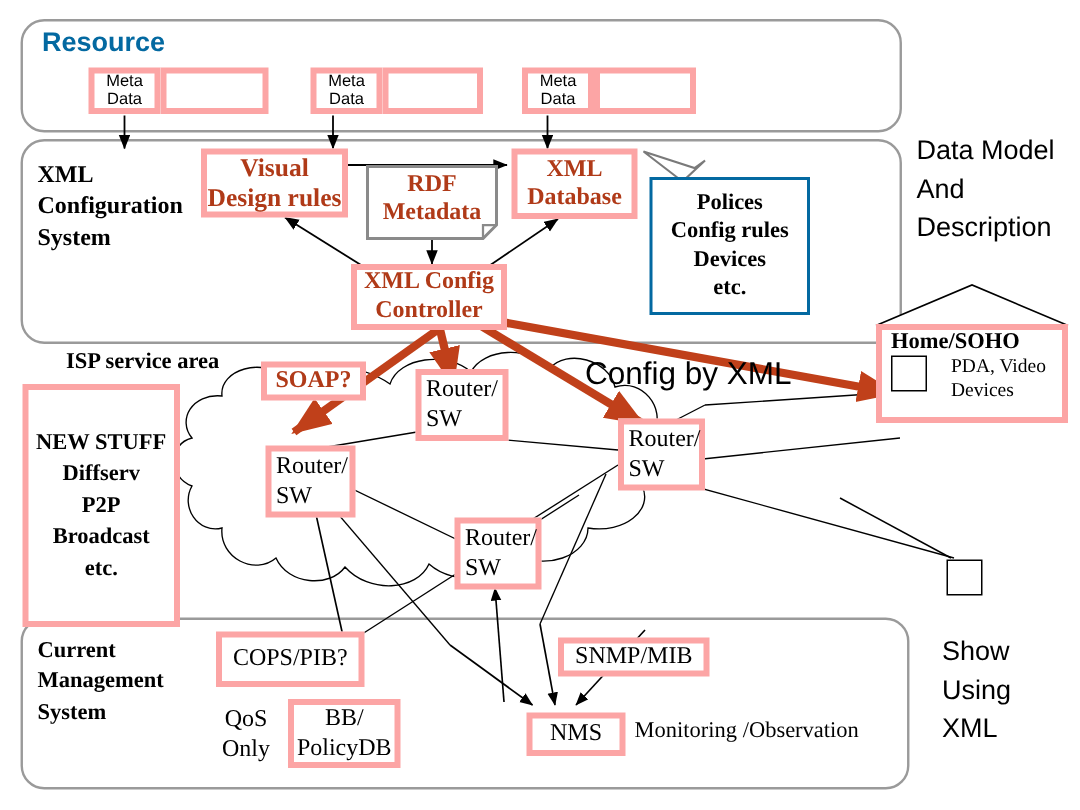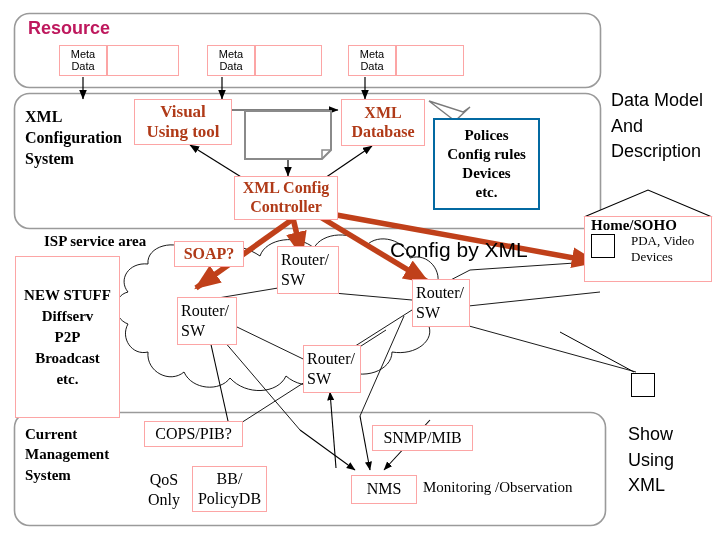--- a/index.html
+++ b/index.html
@@ -7,27 +7,27 @@
     font-family:"Liberation Serif", serif;
     width:720px;height:540px;overflow:hidden;position:relative;
   }
   #stage{position:relative;width:720px;height:540px;}
   svg#art{position:absolute;left:0;top:0;width:720px;height:540px;}
 
   .lbl{position:absolute;}
 
   
   .serif-b{font-family:"Liberation Serif",serif;font-weight:bold;color:#000;}
-  .sans-b{font-family:"Liberation Sans",sans-serif;font-weight:bold;color:#be185d;}
+  .sans-b{font-family:"Liberation Sans",sans-serif;font-weight:bold;color:#0369a1;}
   .sans-r{font-family:"Liberation Sans",sans-serif;color:#000;}
   .serif-r{font-family:"Liberation Serif",serif;color:#000;}
   .rust{color:#b03a18;}
 
   .box{
-    position:absolute;box-sizing:border-box;border:1px solid #fca5a5;
+    position:absolute;box-sizing:border-box;border:4px solid #fca5a5;
     background:#fff;display:flex;align-items:center;justify-content:center;
     text-align:center;line-height:1.02;
   }
   .nobord{border:none;background:transparent;}
 </style>
 </head>
 <body>
 
 <div id="stage">
 
@@ -150,29 +150,33 @@
 
   <div class="lbl serif-b" style="left:25px;top:107px;font-size:16px;line-height:1.30;">
     <span>XML</span><br>
     <span>Configuration</span><br>
     <span>System</span>
   </div>
 
   <div class="box serif-b rust" style="left:134px;top:99px;width:98px;height:46px;font-size:17px;line-height:1.18;">
     <span>
       <span>Visual</span><br>
-      <span>Using tool</span>
+      <span>Design rules</span>
     </span>
   </div>
 
   <div style="position:absolute;left:244px;top:110px;width:88px;height:50px;">
     <svg viewBox="0 0 88 50" style="position:absolute;left:0;top:0;width:88px;height:50px;">
       <path d="M1,1 H87 V40 L78,49 H1 Z" fill="#fff" stroke="#8a8a8a" stroke-width="2"></path>
       <path d="M87,40 L78,40 L78,49" fill="none" stroke="#8a8a8a" stroke-width="1.5"></path>
     </svg>
+    <div class="serif-b rust" style="position:absolute;left:0;top:4px;width:88px;text-align:center;font-size:16px;line-height:1.18;">
+      <span>RDF</span><br>
+      <span>Metadata</span>
+    </div>
   </div>
 
   <div class="box serif-b rust" style="left:341px;top:99px;width:84px;height:47px;font-size:16px;line-height:1.18;">
     <span>
       <span>XML</span><br>
       <span>Database</span>
     </span>
   </div>
 
   <div class="box serif-b rust" style="left:234px;top:176px;width:104px;height:44px;font-size:16px;line-height:1.16;">
@@ -251,21 +255,21 @@
   </div>
 
   <div style="position:absolute;left:631px;top:373px;width:22px;height:22px;border:1px solid #000;background:#fff;"></div>
 
   <div class="lbl serif-b" style="left:25px;top:424px;font-size:15px;line-height:1.36;">
     <span>Current</span><br>
     <span>Management</span><br>
     <span>System</span>
   </div>
 
-  <div class="box serif-r" style="left:144px;top:421px;width:99px;height:26px;font-size:16px;">
+  <div class="box serif-r" style="left:144px;top:421px;width:99px;height:37px;font-size:16px;">
     <span>COPS/PIB?</span>
   </div>
 
   <div class="lbl serif-r nobord" style="left:148px;top:470px;font-size:16px;line-height:1.26;text-align:center;">
     <span>QoS</span><br>
     <span>Only</span>
   </div>
 
   <div class="box serif-r" style="left:372px;top:425px;width:101px;height:26px;font-size:16px;">
     <span>SNMP/MIB</span>

